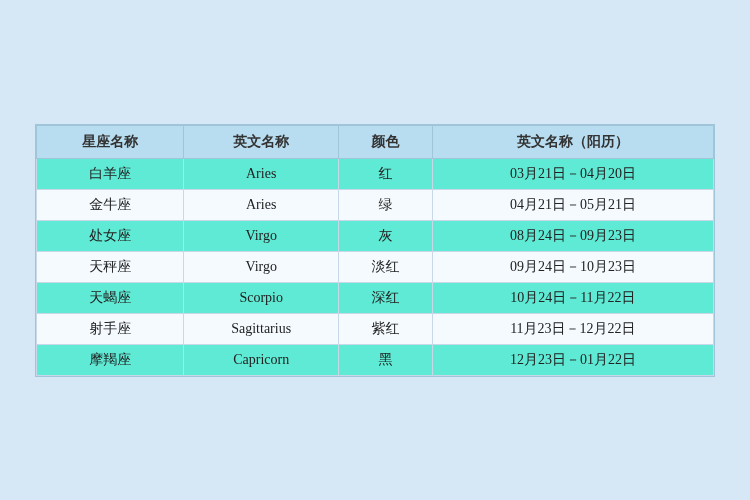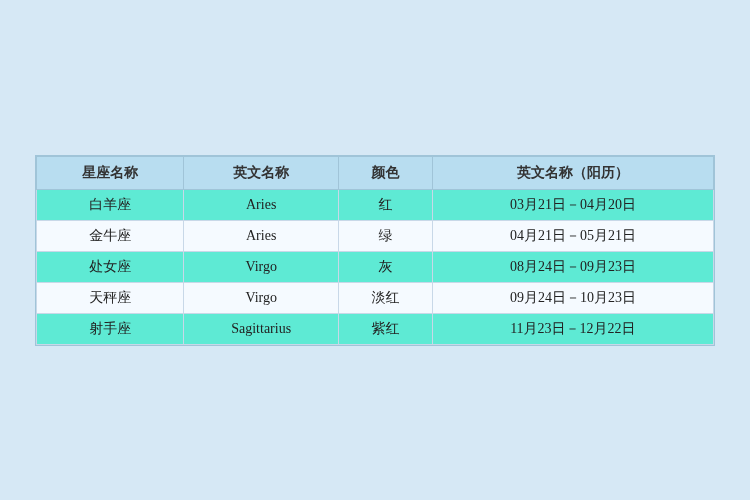--- a/index.html
+++ b/index.html
@@ -85,20 +85,32 @@
           <td>灰</td>
           <td>08月24日－09月23日</td>
         </tr>
         <tr>
           <td>天秤座</td>
           <td>Virgo</td>
           <td>淡红</td>
           <td>09月24日－10月23日</td>
         </tr>
         <tr>
+          <td>天蝎座</td>
+          <td>Scorpio</td>
+          <td>深红</td>
+          <td>10月24日－11月22日</td>
+        </tr>
+        <tr>
           <td>射手座</td>
           <td>Sagittarius</td>
           <td>紫红</td>
           <td>11月23日－12月22日</td>
+        </tr>
+        <tr>
+          <td>摩羯座</td>
+          <td>Capricorn</td>
+          <td>黑</td>
+          <td>12月23日－01月22日</td>
         </tr>
       </tbody>
   </table>
 </div>
 
 </body></html>

